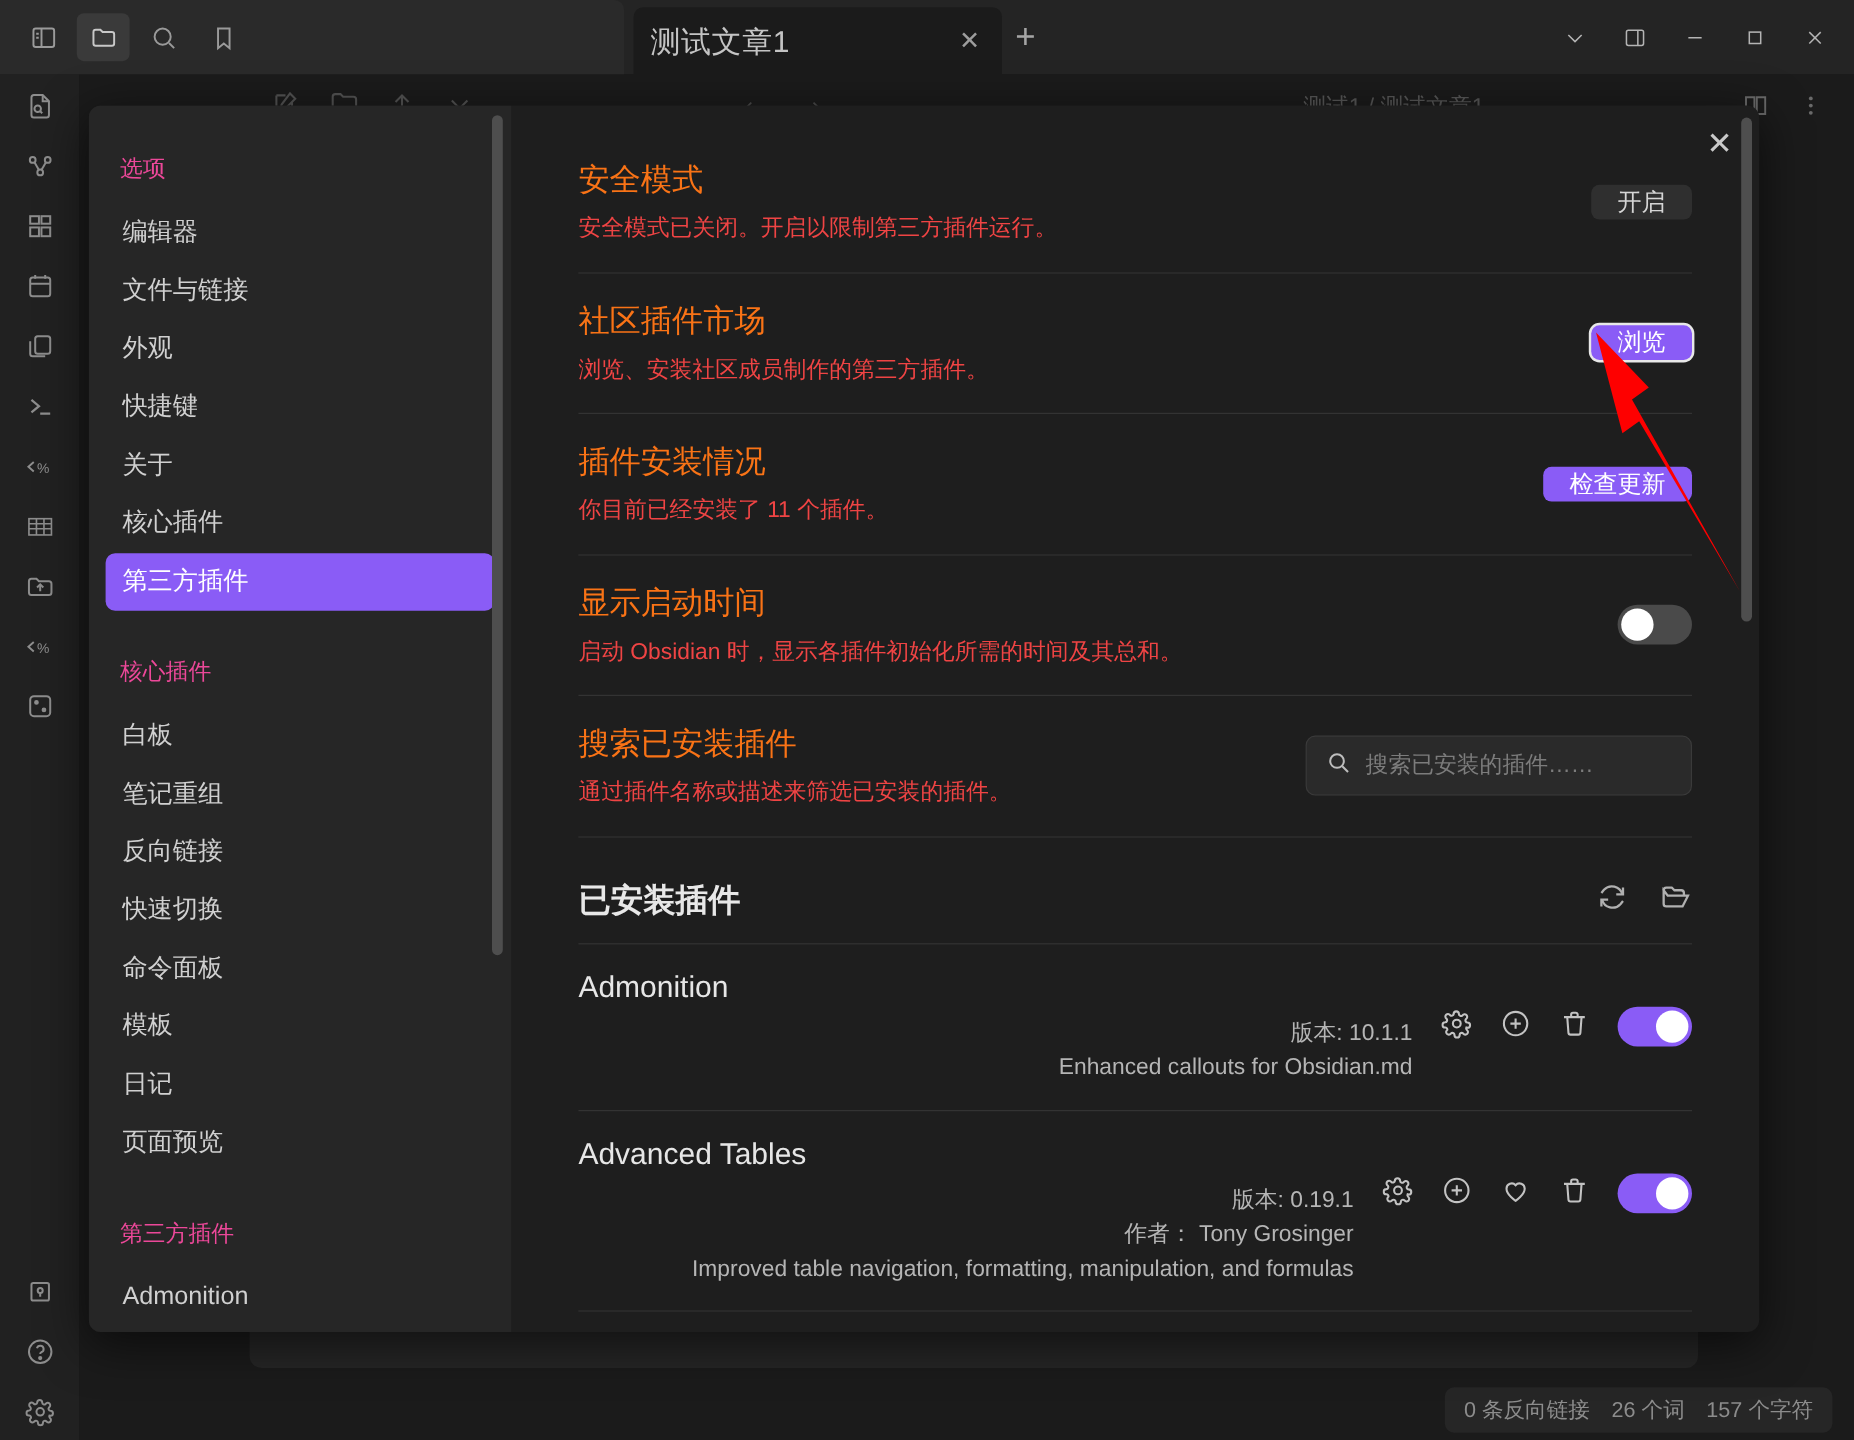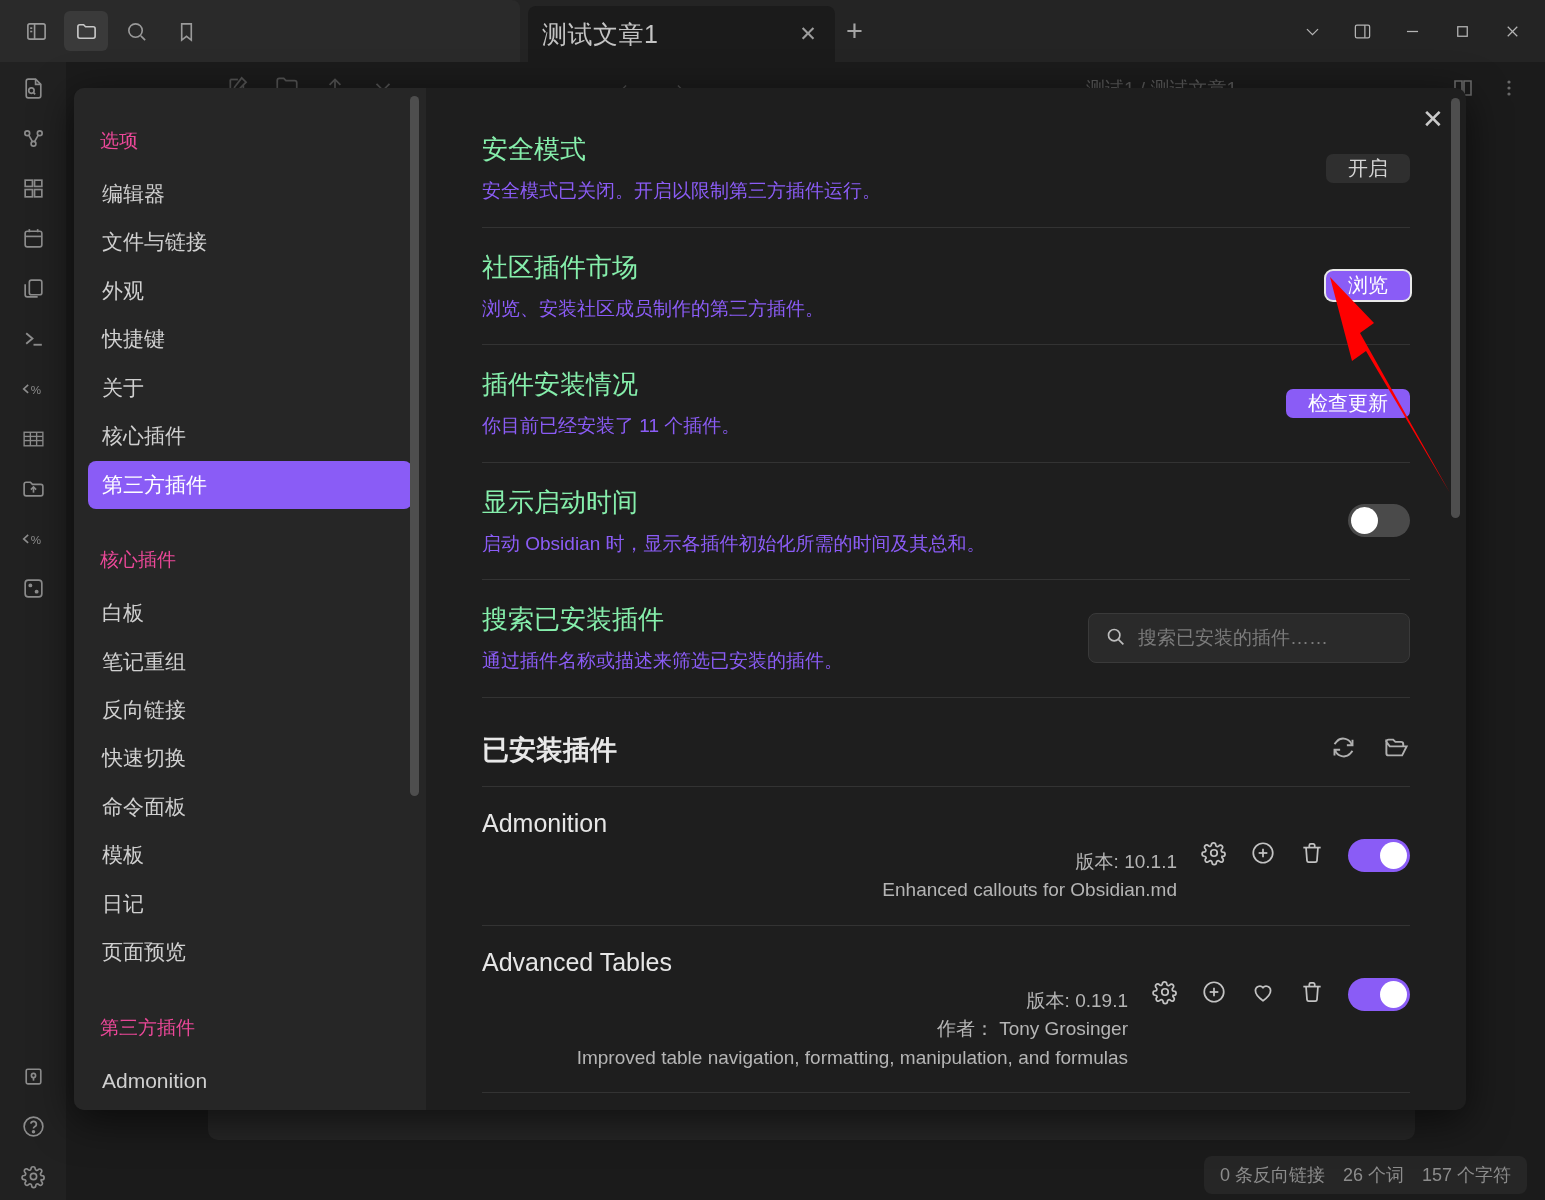--- a/index.html
+++ b/index.html
@@ -135,22 +135,22 @@
     flex: 1; height: 100%; padding: 40px 56px 0 56px;
     position: relative; overflow: hidden;
   }
   .row {
     display: flex; align-items: center; justify-content: space-between;
     padding: 22px 0; border-bottom: 1px solid #333;
     gap: 24px;
   }
   .row:first-child { padding-top: 4px; }
   .row-info { flex: 1; min-width: 0; }
-  .row-name { color: #86efac; font-size: 26px; margin-bottom: 10px; }
-  .row-desc { color: #8b5cf6; font-size: 19px; line-height: 1.45; }
+  .row-name { color: #f97316; font-size: 26px; margin-bottom: 10px; }
+  .row-desc { color: #ef4444; font-size: 19px; line-height: 1.45; }
 
   .btn {
     border: none; border-radius: 7px; cursor: pointer;
     font-size: 20px; padding: 1px 22px; white-space: nowrap;
     font-family: inherit;
   }
   .btn-neutral { background: #2f2f2f; color: #d5d5d5; }
   .btn-accent { background: #8a5cf6; color: #fff; }
   .btn-accent.focused { box-shadow: 0 0 0 2px #e8e8e8; }
 

